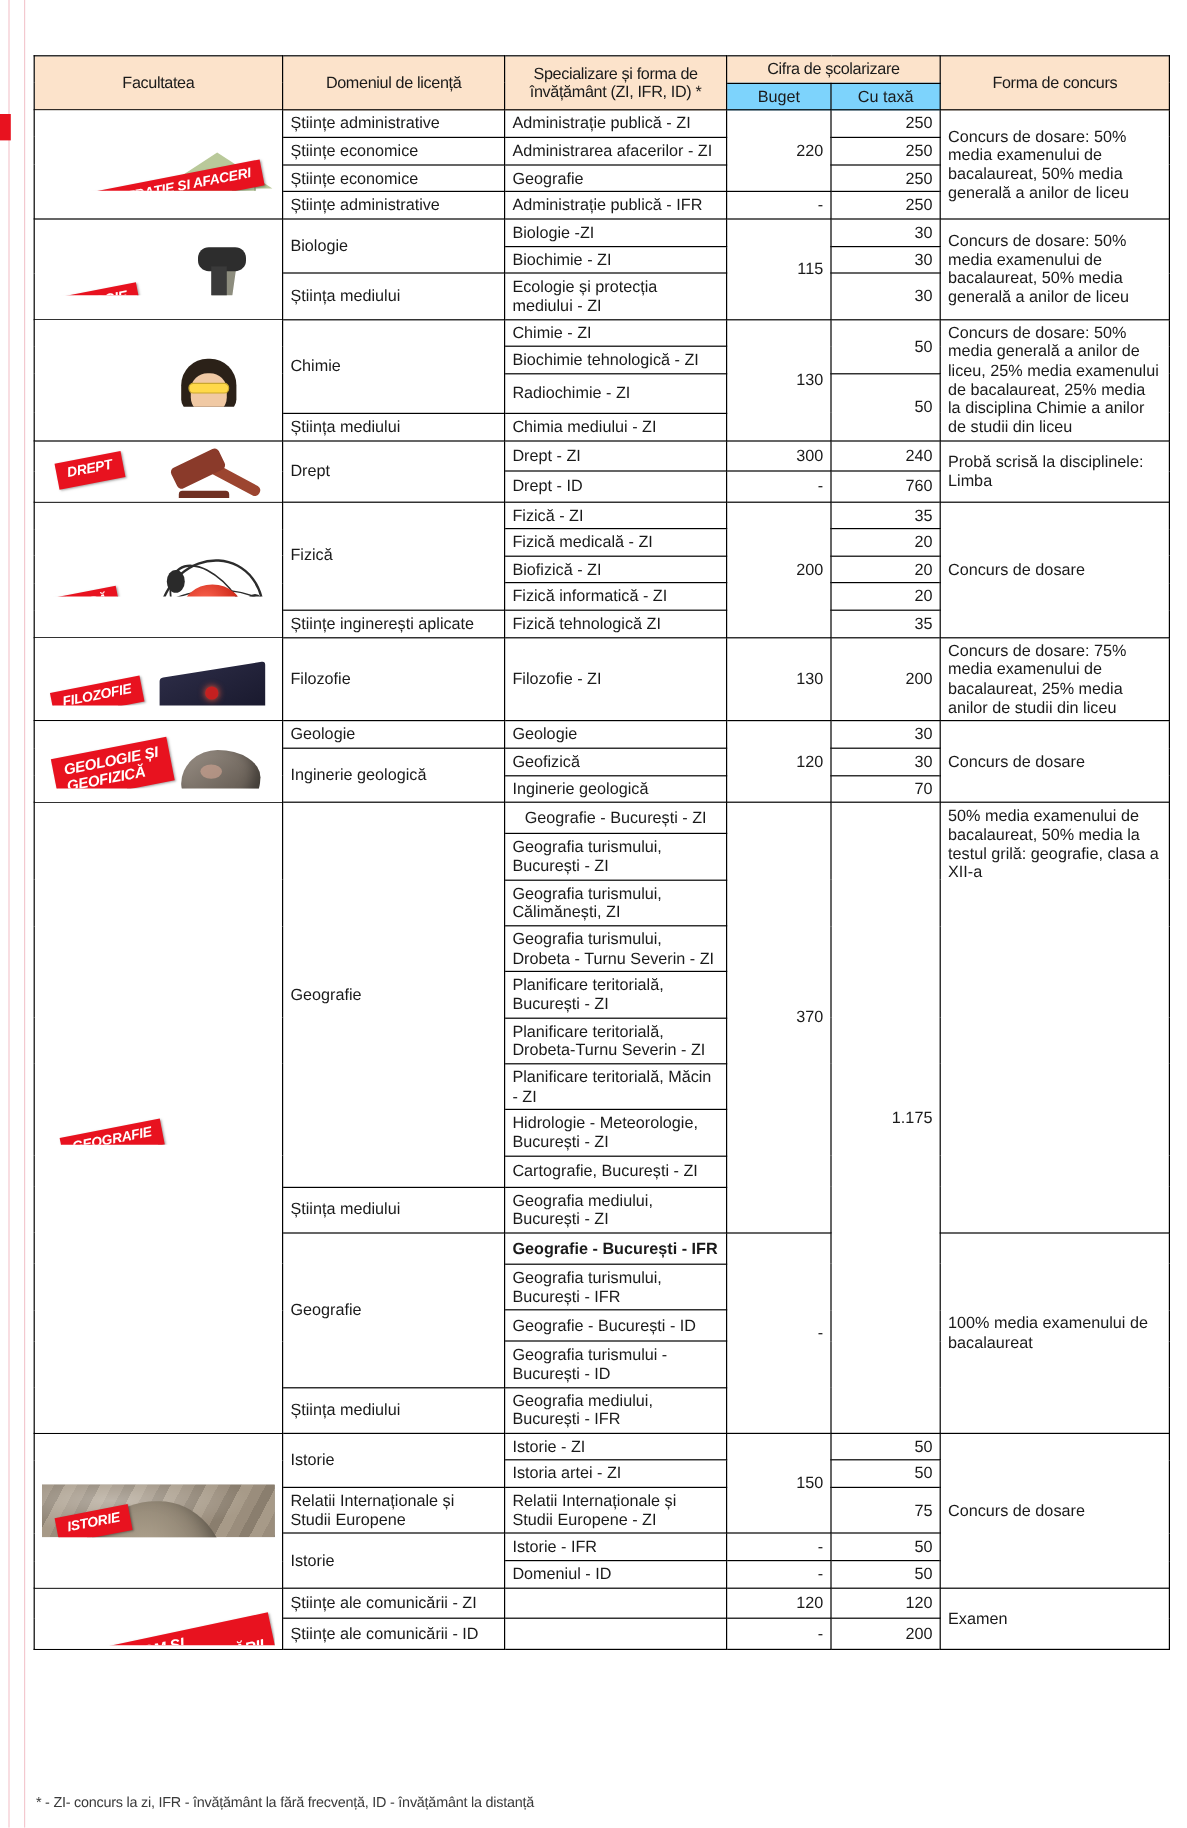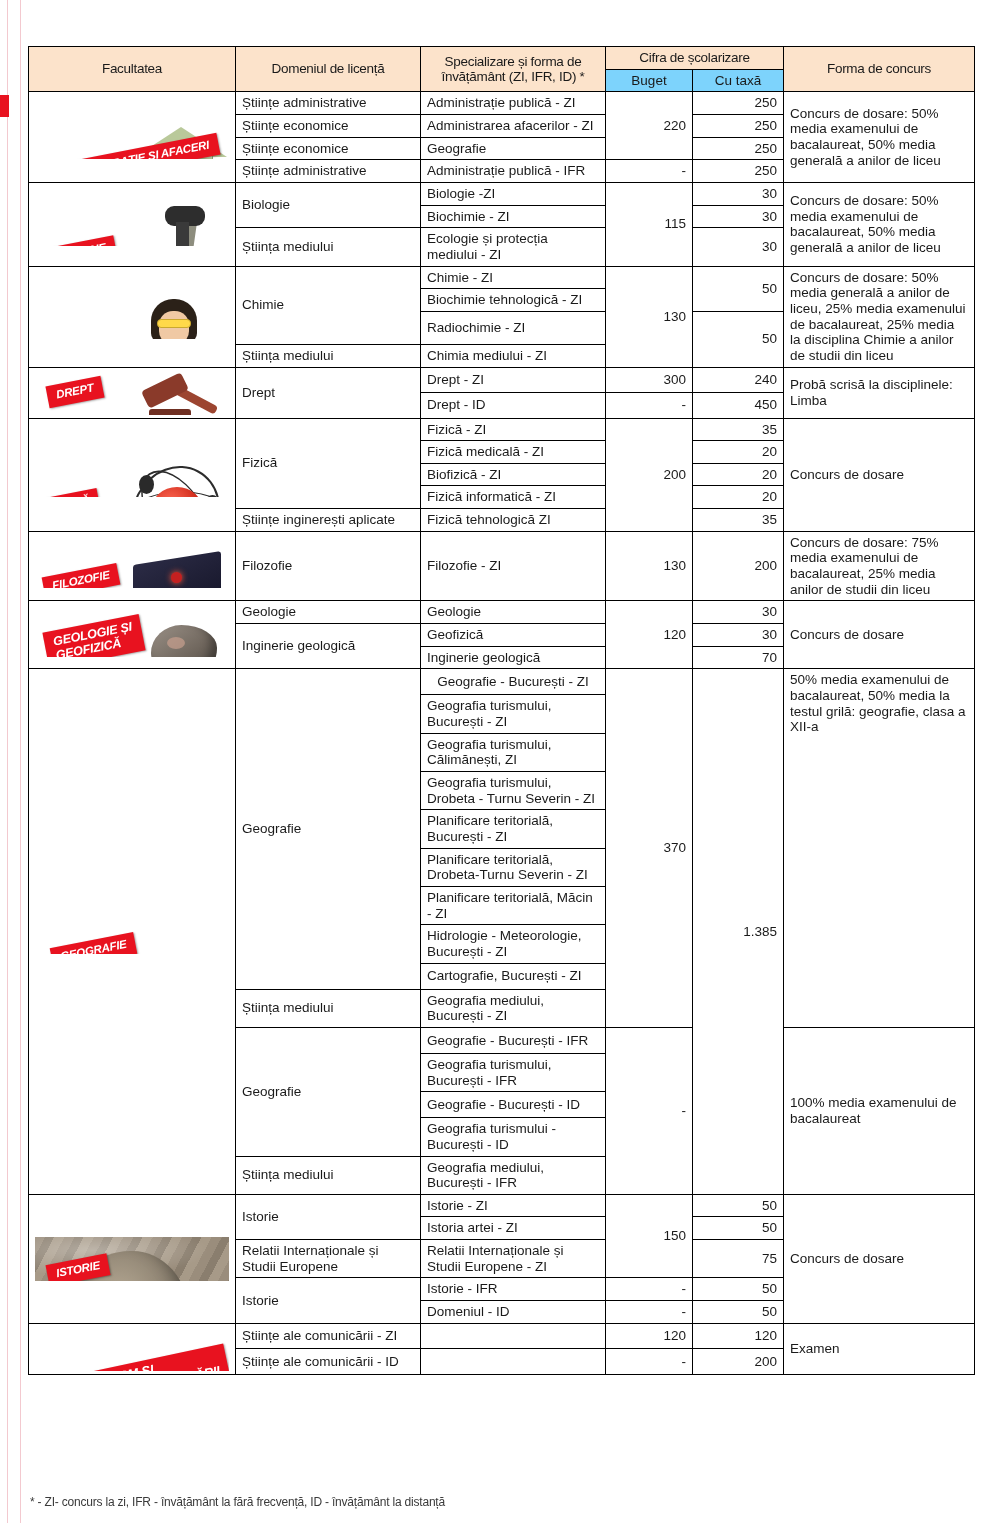--- a/index.html
+++ b/index.html
@@ -276,21 +276,21 @@
           </td>
           <td class="txt" rowspan="2">Drept</td>
           <td class="txt">Drept - ZI</td>
           <td class="num">300</td>
           <td class="num">240</td>
           <td class="txt" rowspan="2" style="vertical-align: middle;">Probă scrisă la disciplinele: Limba</td>
         </tr>
         <tr>
           <td class="txt">Drept - ID</td>
           <td class="num">-</td>
-          <td class="num">450</td>
+          <td class="num">760</td>
         </tr>
         <tr>
           <td class="fac" rowspan="5">
             <div class="fac-wrap">
               <div class="art art-atom">
       <div class="a-ring r1"></div>
                 <div class="a-ring r2"></div>
                 <div class="a-ring r3"></div>
       <div class="a-core"></div>
       <div class="a-dot" style="left:18px;top:16px"></div>
@@ -365,21 +365,21 @@
         </tr>
         <tr>
           <td class="fac" rowspan="15">
             <div class="fac-wrap">
               <div class="badge" style="left: 16px; top: 30px;">GEOGRAFIE</div>
             </div>
           </td>
           <td class="txt" rowspan="9">Geografie</td>
           <td class="txt" style="height: 26px; text-align: center;">Geografie - București - ZI</td>
           <td class="num" rowspan="10">370</td>
-          <td class="num" rowspan="15">1.385</td>
+          <td class="num" rowspan="15">1.175</td>
           <td class="txt" rowspan="10" style="vertical-align: top;">50% media examenului de bacalaureat, 50% media la testul grilă: geografie, clasa a XII-a</td>
         </tr>
         <tr>
           <td class="txt">Geografia turismului, București - ZI</td>
         </tr>
         <tr>
           <td class="txt">Geografia turismului, Călimănești, ZI</td>
         </tr>
         <tr>
           <td class="txt">Geografia turismului, Drobeta - Turnu Severin - ZI</td>
@@ -398,21 +398,21 @@
         </tr>
         <tr>
           <td class="txt" style="height: 26px;">Cartografie, București - ZI</td>
         </tr>
         <tr>
           <td class="txt">Știința mediului</td>
           <td class="txt">Geografia mediului, București - ZI</td>
         </tr>
         <tr>
           <td class="txt" rowspan="4">Geografie</td>
-          <td class="txt" style="height: 26px;">Geografie - București - IFR</td>
+          <td class="txt" style="height: 26px; font-weight: bold;">Geografie - București - IFR</td>
           <td class="num" rowspan="5">-</td>
           <td class="txt" rowspan="5" style="vertical-align: middle;">100% media examenului de bacalaureat</td>
         </tr>
         <tr>
           <td class="txt">Geografia turismului, București - IFR</td>
         </tr>
         <tr>
           <td class="txt" style="height: 26px;">Geografie - București - ID</td>
         </tr>
         <tr>

